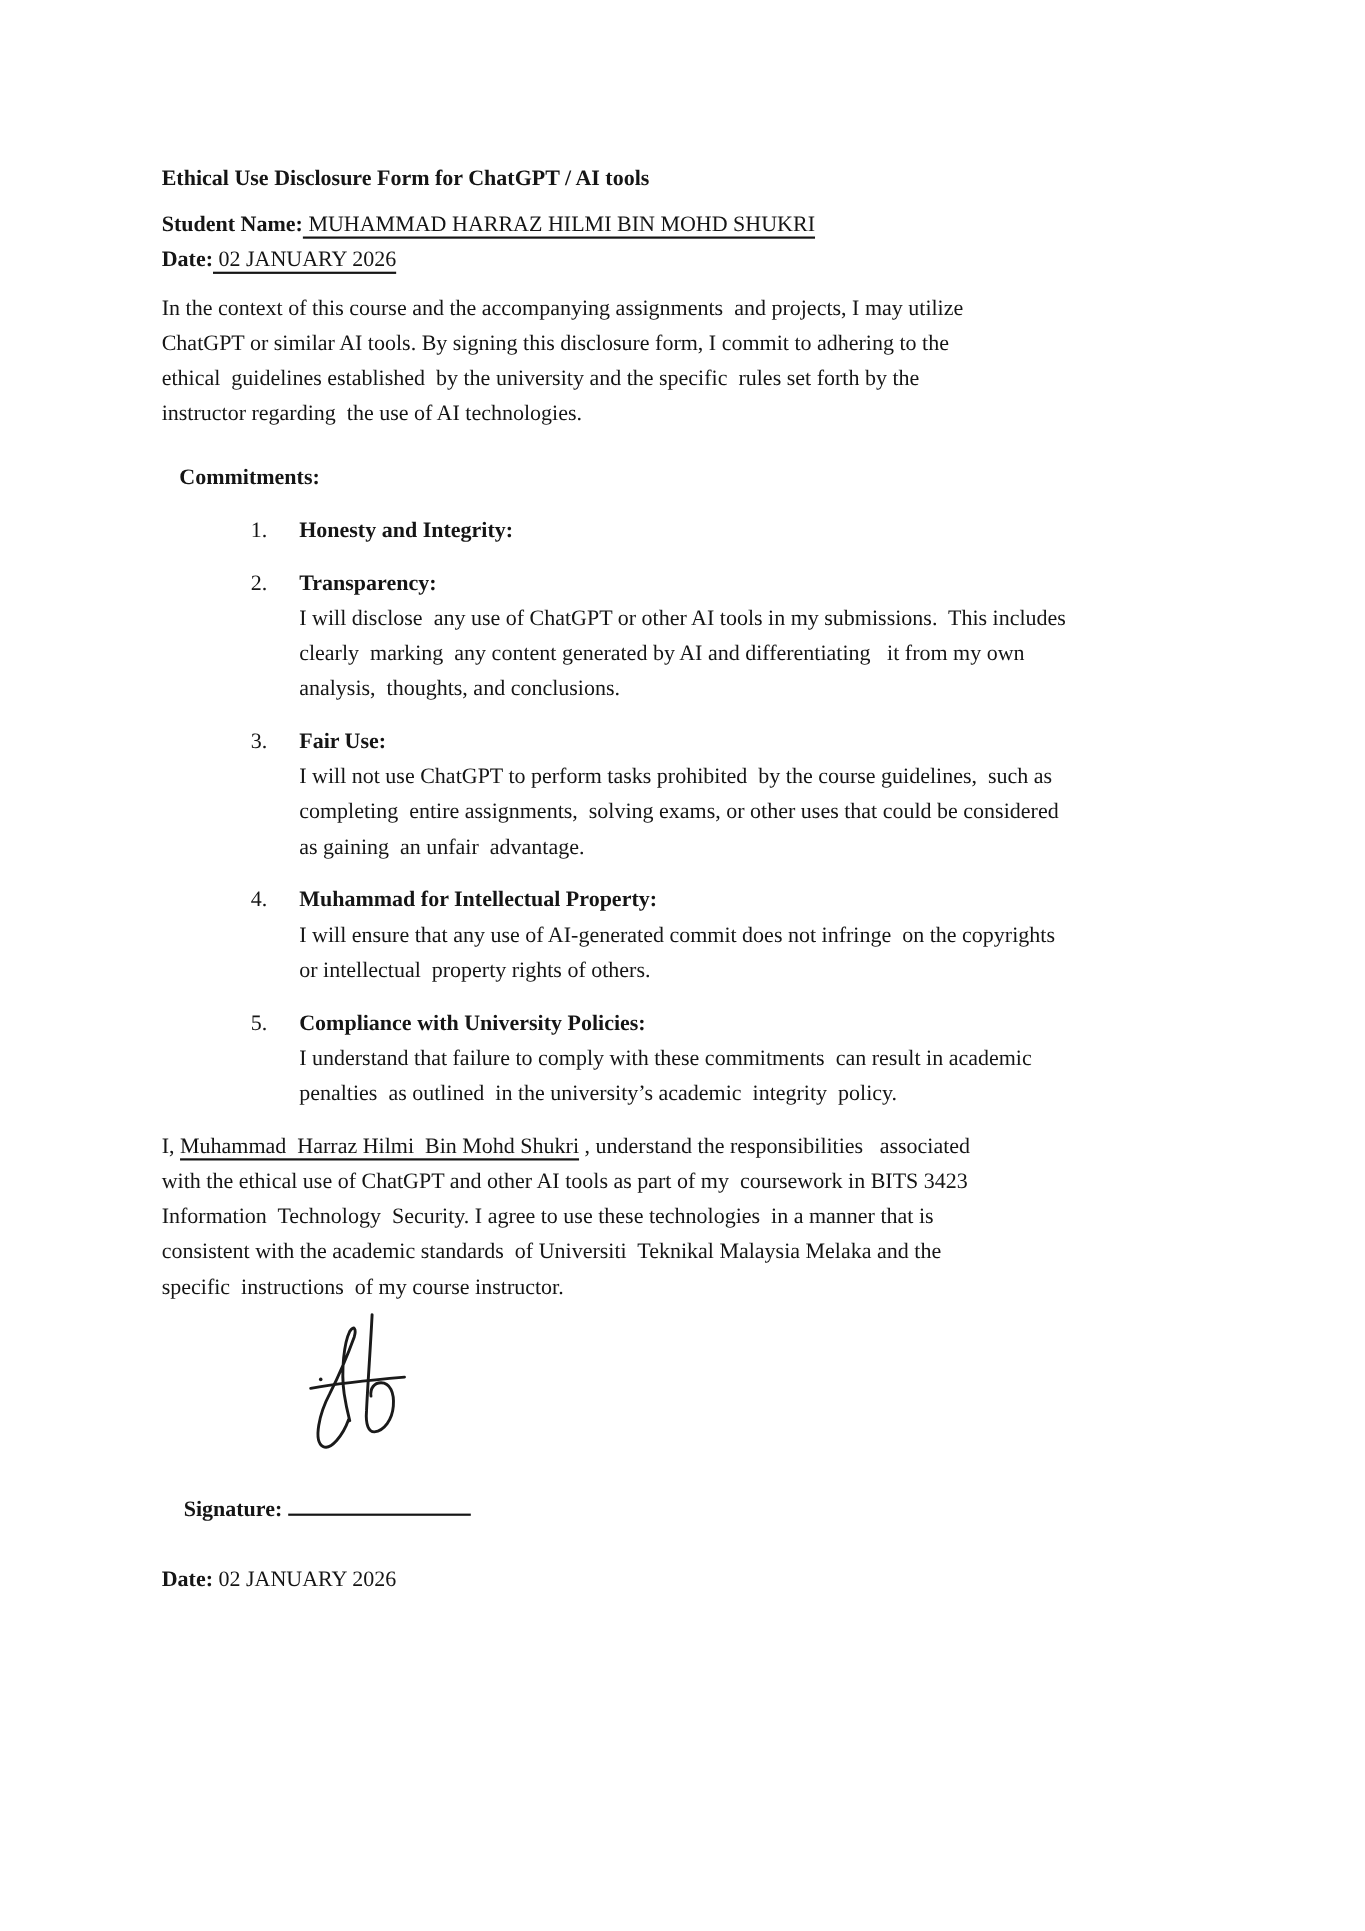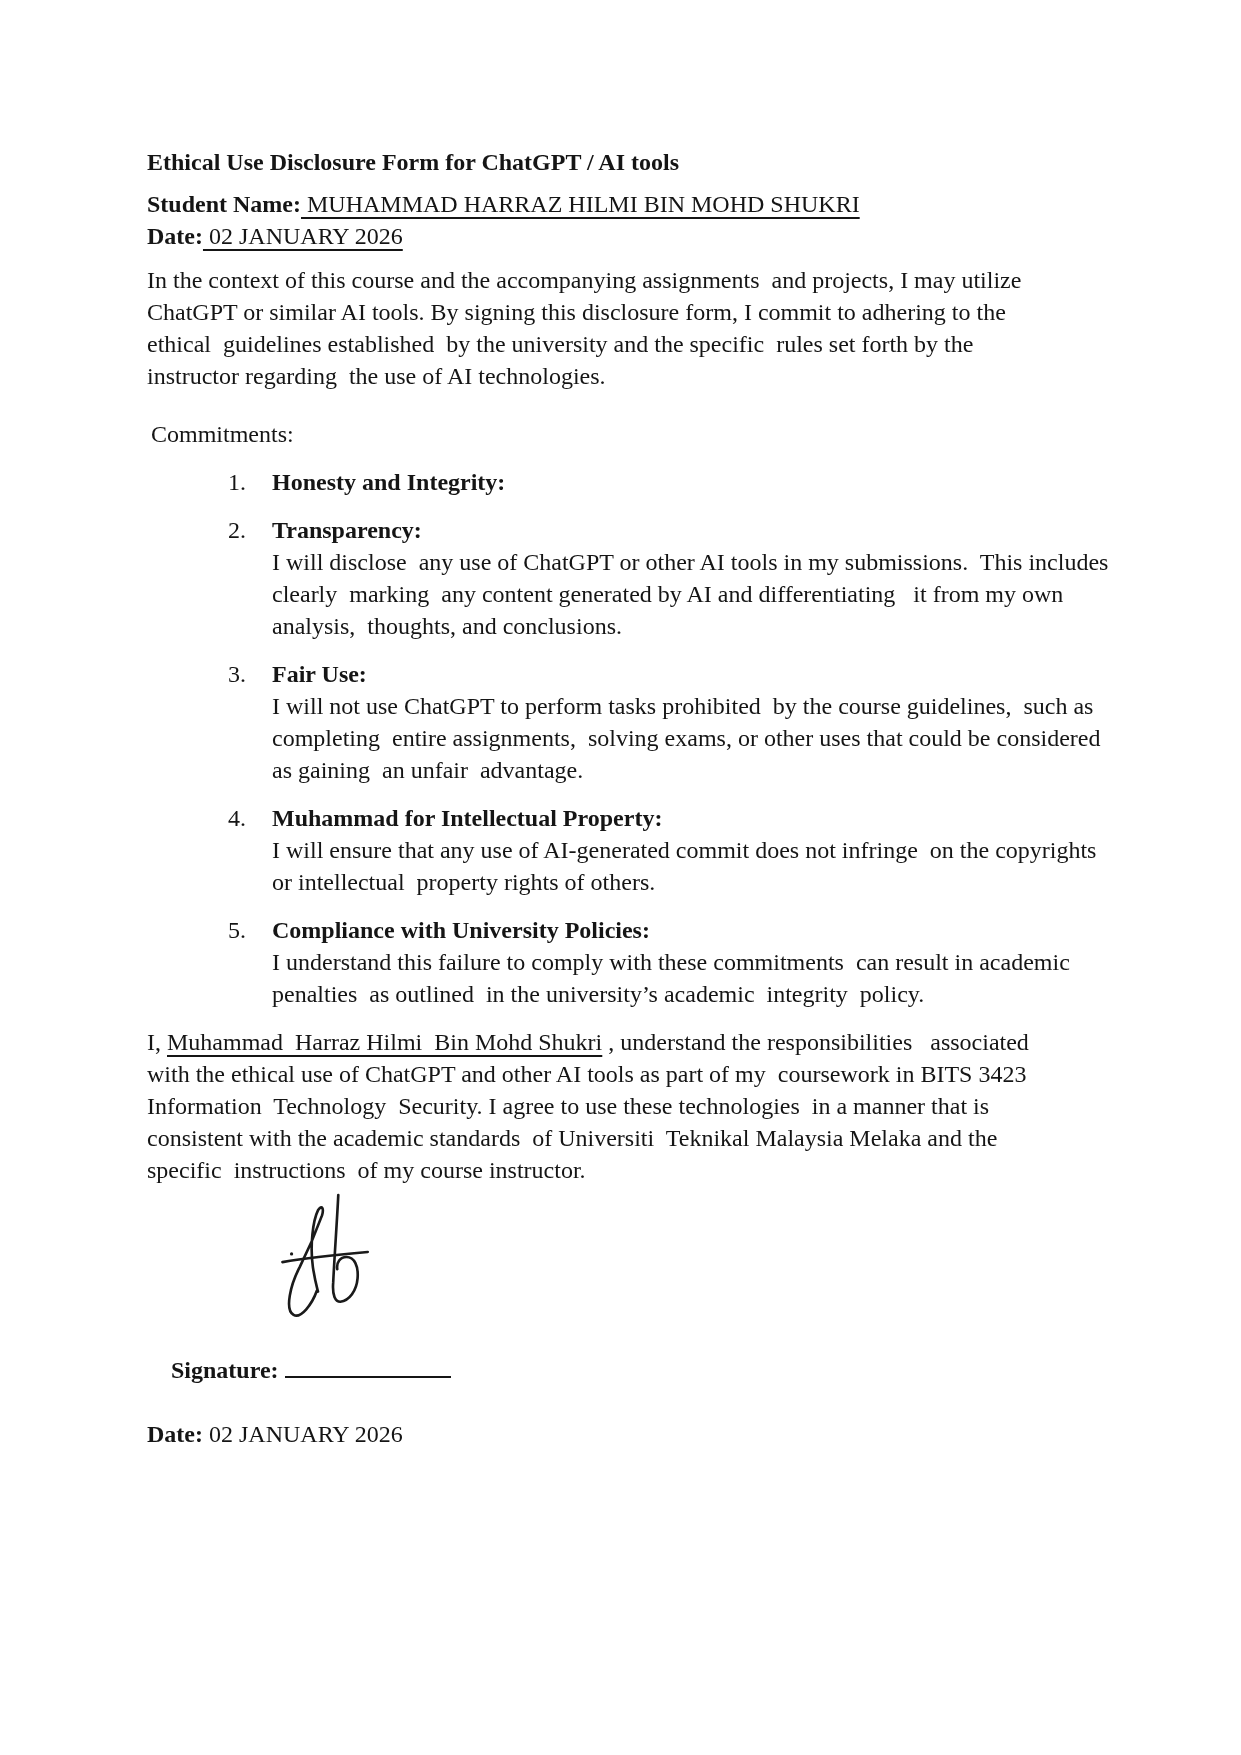--- a/index.html
+++ b/index.html
@@ -2,33 +2,33 @@
 <html><head>
 <meta charset="utf-8">
 <style>
   html,body{margin:0;padding:0;background:#ffffff;}
   .page{
     position:relative;
     width:1241px;height:1755px;
     background:#ffffff;
     color:#151515;
     font-family:"Liberation Serif","DejaVu Serif",serif;
-    font-size:24px;line-height:32px;
+    font-size:20px;line-height:32px;
     box-sizing:border-box;
     padding:146px 120px 0 147px;
     overflow:hidden;
   }
   .b{font-weight:bold;text-align:right;}
   .u{text-decoration:underline;text-underline-offset:5px;text-decoration-thickness:2px;}
   .pre{white-space:pre-wrap;}
   .doc-title{font-weight:bold;margin:0 0 10px 0;}
   .student-block{margin:0 0 12px 0;}
   .student-block .row{white-space:pre-wrap;}
   .intro{margin:0 0 26px 0;}
-  .section-head{font-weight:normal;margin:4px;}
+  .section-head{font-weight:bold;margin:16px;}
   .list{margin:16px 0 0 0;}
   .list-item{display:flex;margin:0 0 16px 0;}
   .num{width:44px;margin-left:81px;flex:0 0 auto;}
   .item-body .item-title{font-weight:bold;}
   .decl-head{margin-top:18px;}
   .decl-para{margin-top:10px;}
   .sig-row{position:relative;margin-top:102px;white-space:pre-wrap;font-family:Liberation Serif, serif;}
   .sig-line{display:inline-block;width:166px;border-bottom:2px solid #151515;height:24px;vertical-align:baseline;}
   .sig-svg{position:absolute;left:122px;top:-99px;width:102px;height:132px;}
   .date-row{white-space:pre-wrap;}
@@ -82,21 +82,21 @@
       <div class="item-body">
         <div class="item-title">Muhammad for Intellectual  Property:</div>
         <div class="pre">I will ensure that any use of AI-generated commit does not infringe  on the copyrights
 or intellectual  property rights of others.</div>
       </div>
     </div>
     <div class="list-item">
       <div class="num">5.</div>
       <div class="item-body">
         <div class="item-title">Compliance with University Policies:</div>
-        <div class="pre">I understand this failure to comply with these commitments  can result in academic
+        <div class="pre">I understand that failure to comply with these commitments  can result in academic
 penalties  as outlined  in the university’s academic  integrity  policy.</div>
       </div>
     </div>
   </div>
 
 
   <div class="decl-para">
     <div class="pre"><span>I, </span><span class="u">Muhammad  Harraz Hilmi  Bin Mohd Shukri</span><span> , understand the responsibilities   associated</span></div>
     <div class="pre">with the ethical use of ChatGPT and other AI tools as part of my  coursework in BITS 3423
 Information  Technology  Security. I agree to use these technologies  in a manner that is

